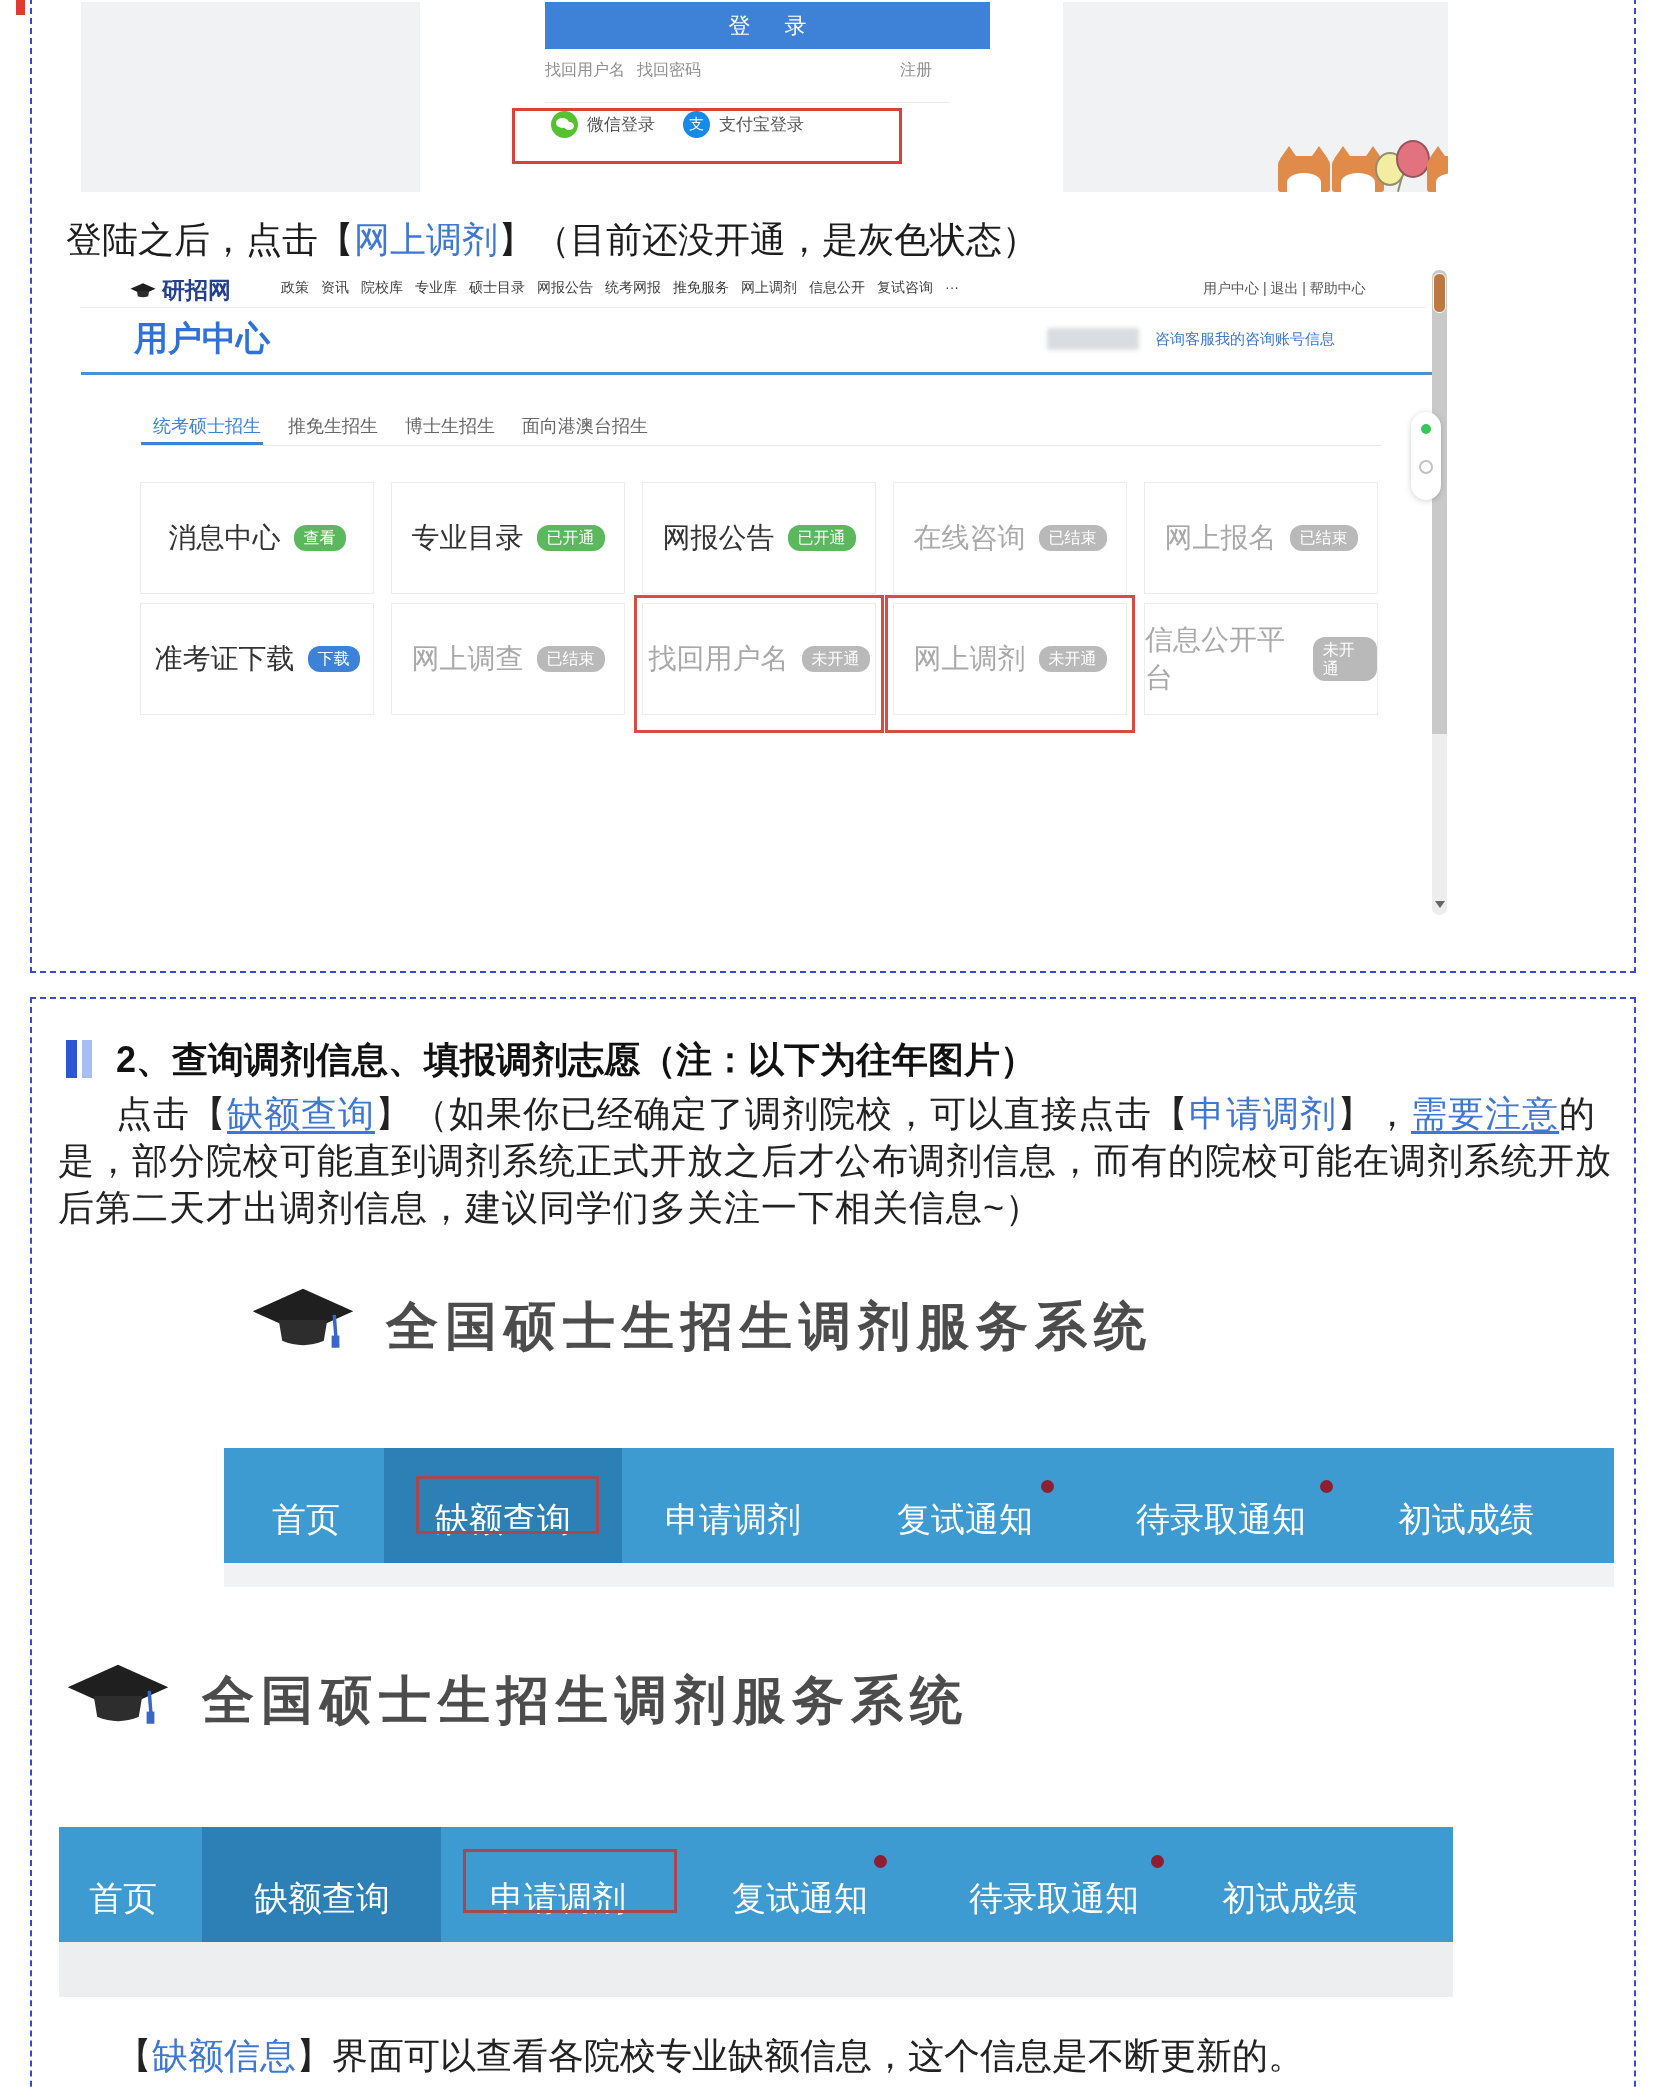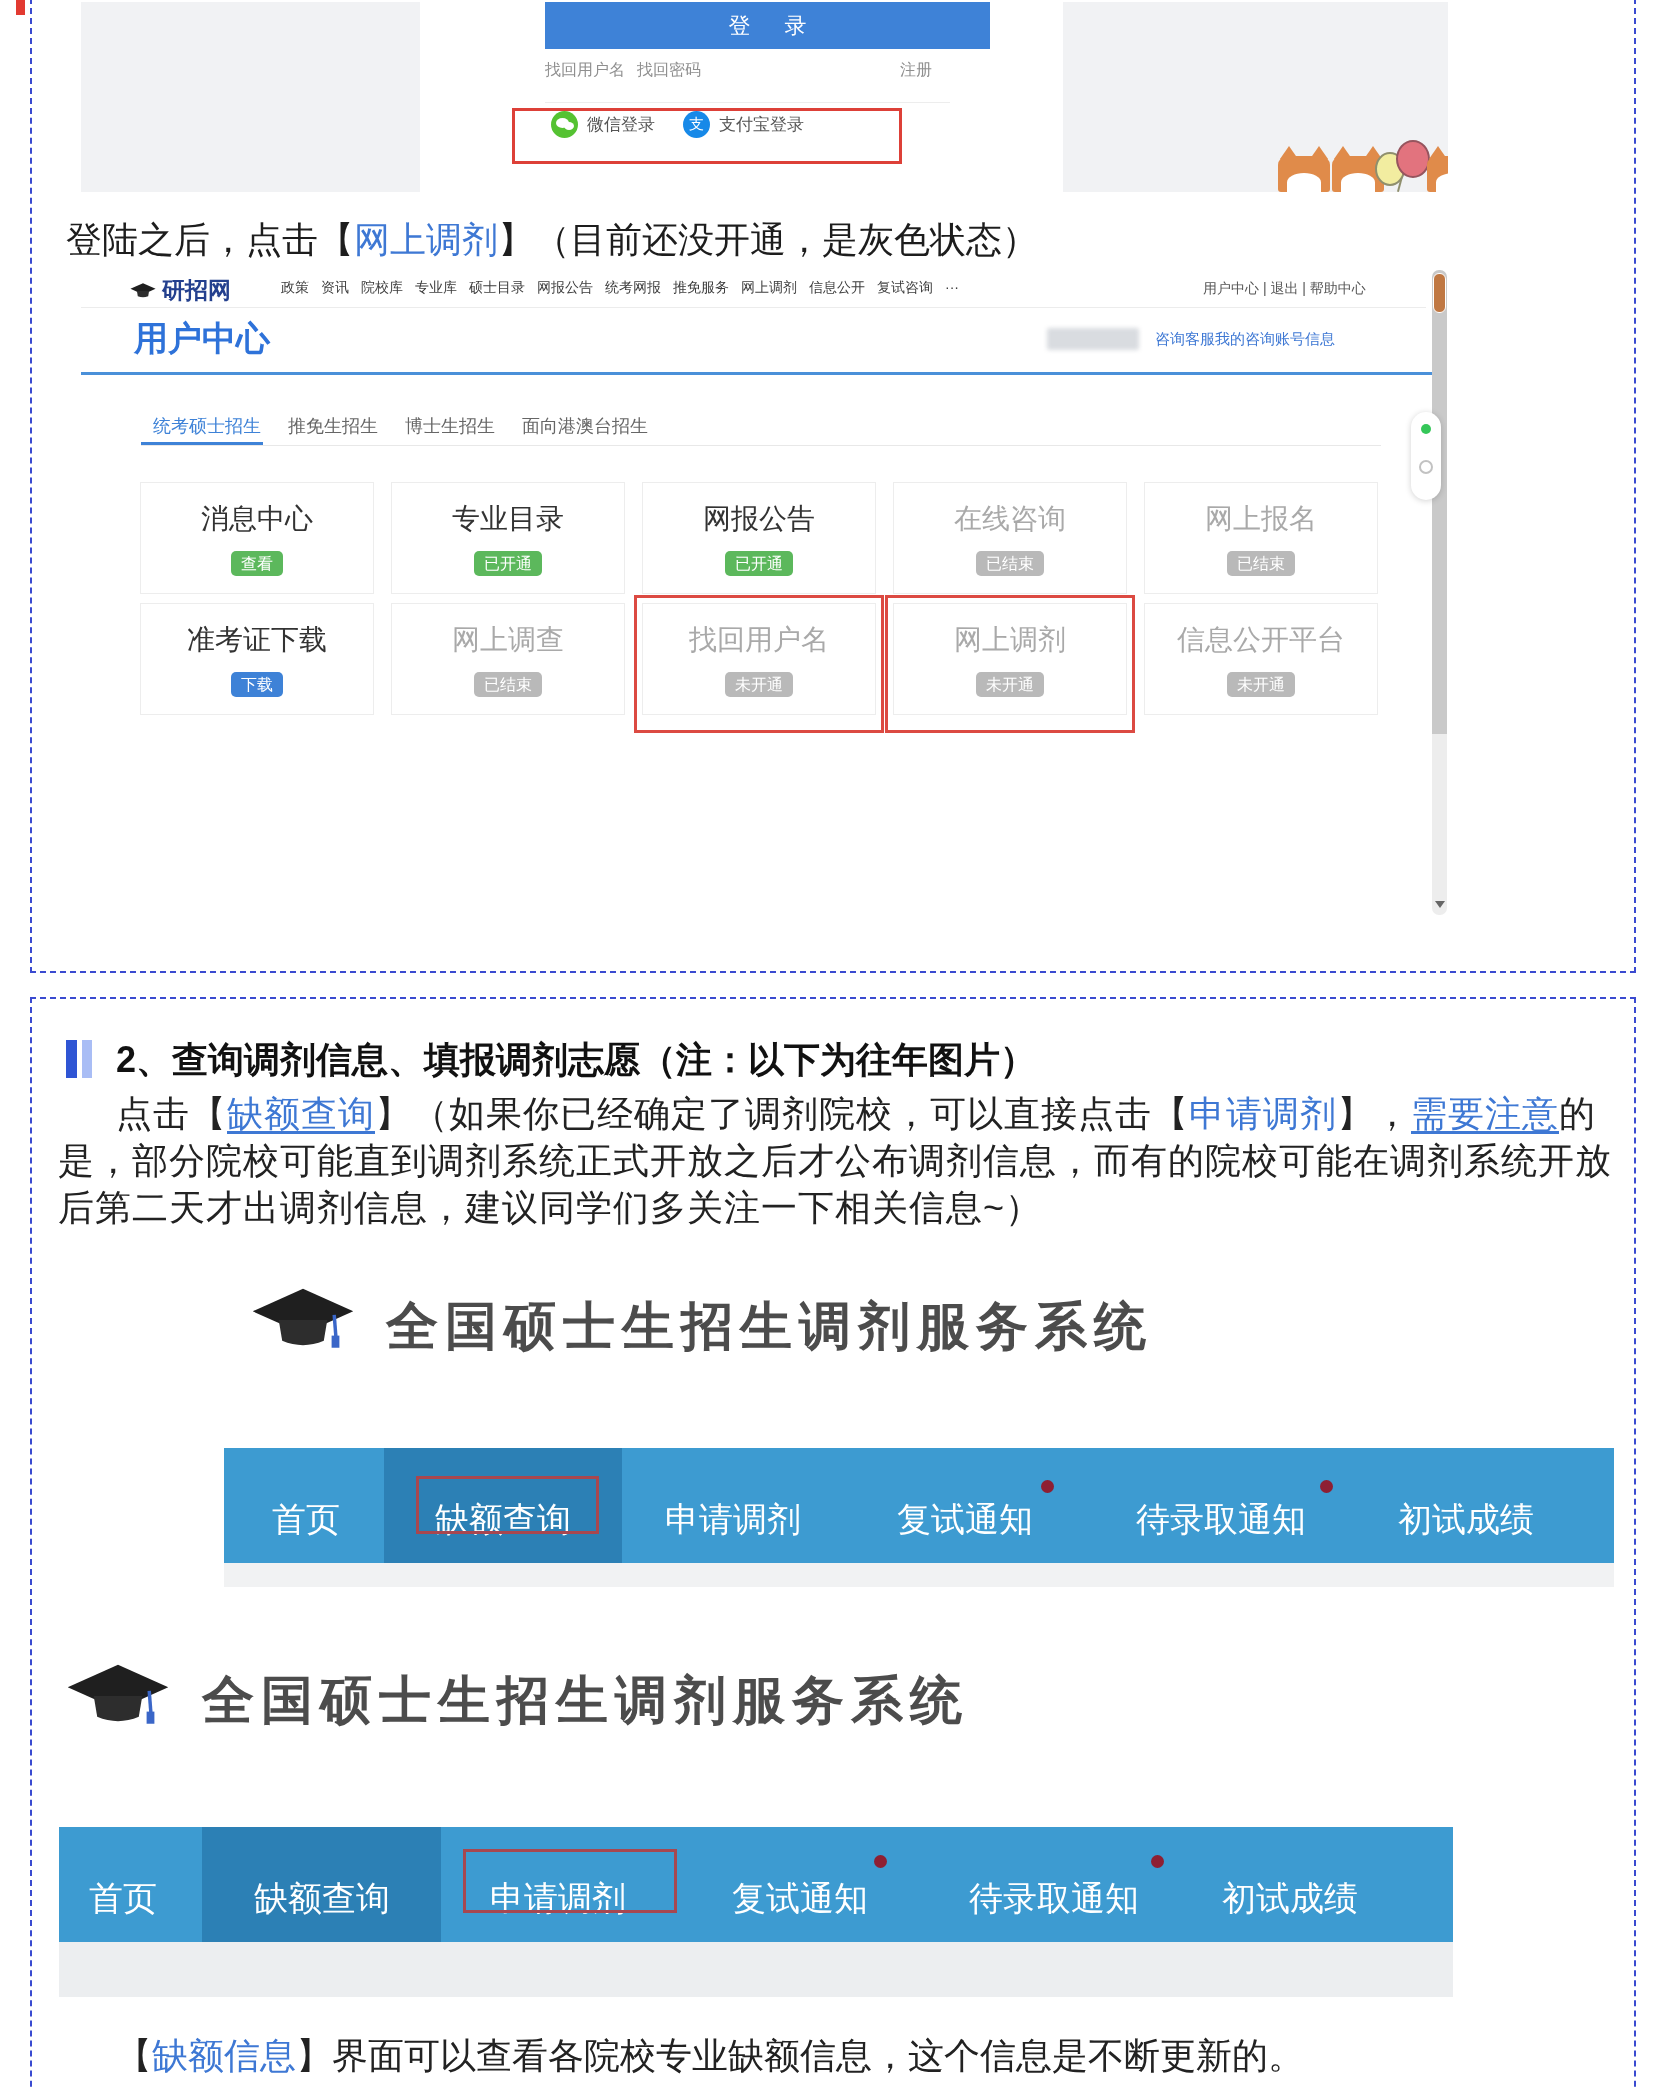--- a/index.html
+++ b/index.html
@@ -58,25 +58,25 @@
   .yz-right { position:absolute; left:1122px; top:12px; font-size:14px; color:#555; }
   .uc-title { position:absolute; left:53px; top:48px; font-size:34px; font-weight:bold; color:#2e72d9; }
   .blur-id { position:absolute; left:966px; top:60px; width:92px; height:22px; background:#d9dce0; filter:blur(2px); border-radius:2px; }
   .uc-links { position:absolute; left:1074px; top:62px; display:flex; font-size:15px; color:#3e78d4; }
   .blue-rule { position:absolute; left:0; top:104px; width:1351px; height:3px; background:#4a90d9; }
   .tabs { position:absolute; left:72px; top:146px; display:flex; gap:27px; font-size:18px; color:#666; }
   .tab-active { color:#3e82d7; }
   .tab-underline { position:absolute; left:60px; top:174px; width:122px; height:3px; background:#3e82d7; }
   .tab-rule { position:absolute; left:60px; top:177px; width:1240px; height:1px; background:#e8e8e8; }
   .cards { position:absolute; left:59px; top:214px; display:grid; grid-template-columns:repeat(5,234px); gap:9px 17px; }
-  .card { height:112px; background:#fff; border:1px solid #ededed; display:flex; flex-direction:column;
+  .card { height:112px; background:#fff; border:1px solid #ededed; display:flex; flex-direction:row;
     align-items:center; justify-content:center; gap:13px; }
   .card .t { font-size:28px; color:#333; }
   .card.dim .t { color:#a9a9a9; }
-  .badge { font-size:16px; color:#fff; padding:3px 10px; border-radius:5px; line-height:1.2; }
+  .badge { font-size:16px; color:#fff; padding:3px 10px; border-radius:12px; line-height:1.2; }
   .badge.green { background:#5cb85c; } .badge.blue { background:#3e82d7; } .badge.gray { background:#b9b9b9; }
   .red-box-a { position:absolute; left:553px; top:327px; width:250px; height:138px; border:3px solid #dc4a42; pointer-events:none; }
   .red-box-b { position:absolute; left:804px; top:327px; width:250px; height:138px; border:3px solid #dc4a42; pointer-events:none; }
   .sb-track { position:absolute; left:1351px; top:2px; width:15px; height:645px; border-radius:7px;
     background:linear-gradient(#c9c9c9 0 72%, #ededed 72% 100%); }
   .sb-thumb { position:absolute; left:1352px; top:5px; width:13px; height:40px; background:#c07843; border-radius:6px; border:1px solid #fff; }
   .sb-arrow { position:absolute; left:1354px; top:633px; width:0; height:0;
     border-left:5px solid transparent; border-right:5px solid transparent; border-top:7px solid #666; }
   .float-widget { position:absolute; left:1330px; top:144px; width:30px; height:88px; background:#fff;
     border-radius:15px; box-shadow:0 1px 6px rgba(0,0,0,.18); }

